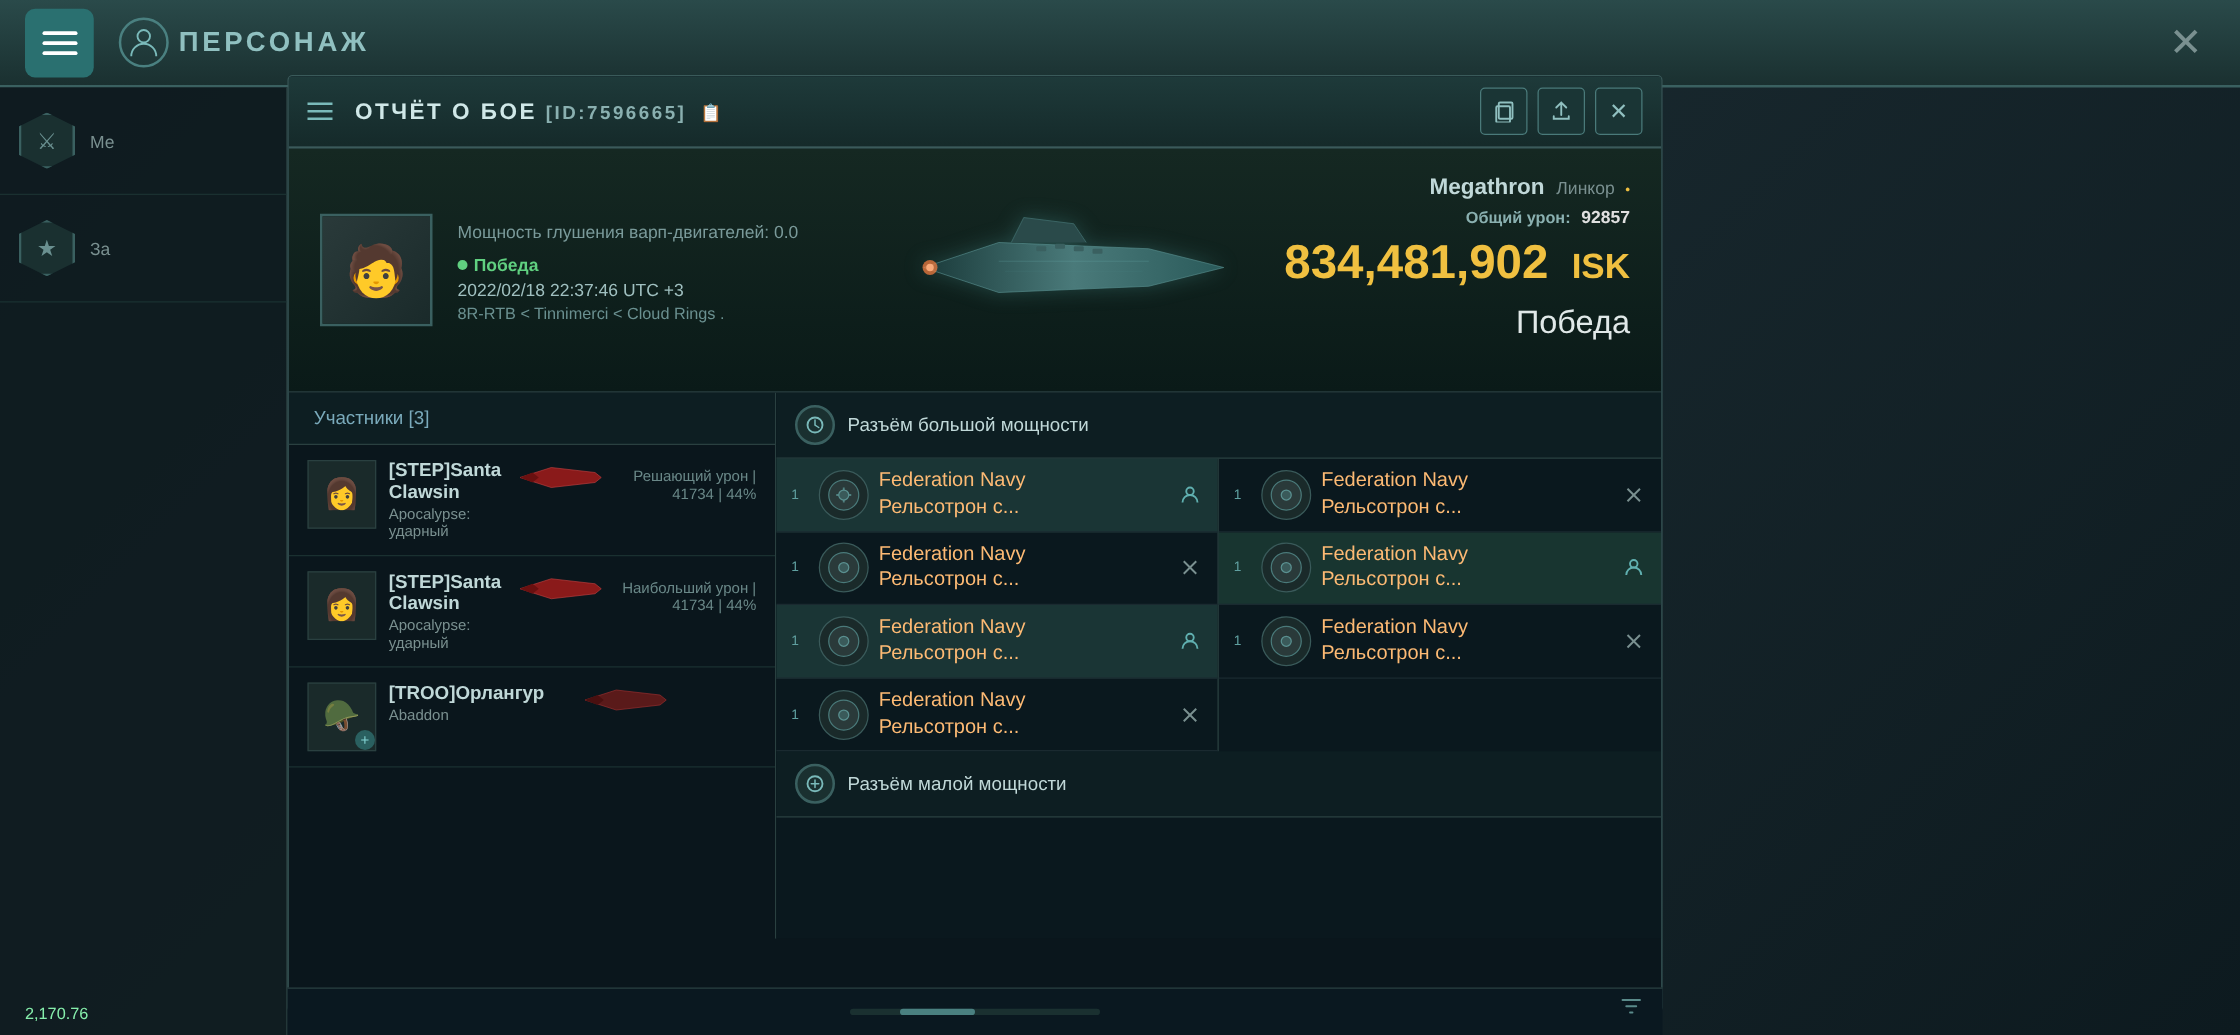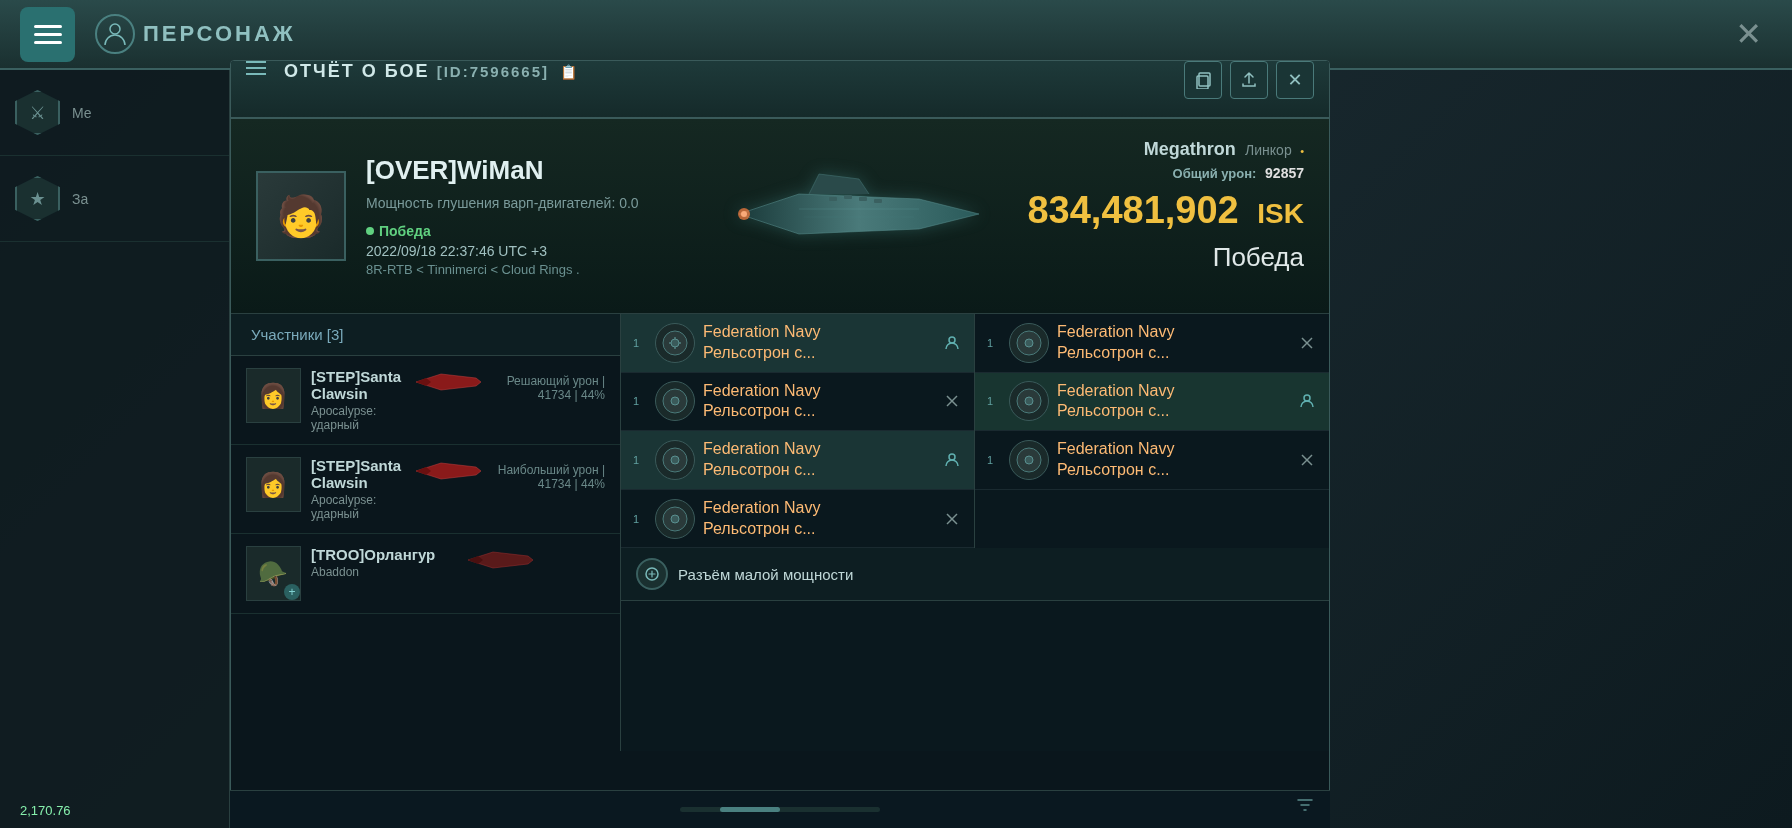--- a/index.html
+++ b/index.html
@@ -153,21 +153,21 @@
       border-radius: 4px;
       overflow: hidden;
     }
 
     
     .report-header {
       height: 58px;
       background: linear-gradient(180deg, #1e3a3a 0%, #152a2a 100%);
       border-bottom: 2px solid #3a5a5a;
       display: flex;
-      align-items: flex-start;
+      align-items: center;
       padding: 0 15px;
       gap: 10px;
     }
 
     .report-menu-icon {
       display: flex;
       flex-direction: column;
       gap: 4px;
       margin-right: 8px;
       cursor: pointer;
@@ -650,29 +650,28 @@
         <span style="font-size:18px;color:#90c0c0">✕</span>
       </div>
     </div>
   </div>
 
   <div class="player-info-section">
     <div class="player-avatar">
       <div class="avatar-placeholder">🧑</div>
     </div>
     <div class="player-details">
-      <div class="player-name">[OVER]WiMaN</div>
       <div class="player-stat">
         <span>Мощность глушения варп-двигателей:</span> <span>0.0</span>
       </div>
       <div class="victory-badge">
         <span class="victory-dot"></span>
         <span>Победа</span>
       </div>
-      <div class="battle-datetime">2022/09/18 22:37:46 UTC +3</div>
+      <div class="battle-datetime">2022/02/18 22:37:46 UTC +3</div>
       <div class="battle-location">8R-RTB &lt; Tinnimerci &lt; Cloud Rings .</div>
     </div>
 
     <div class="ship-area">
       <svg class="ship-svg" width="280" height="110" viewBox="0 0 280 110">
 
         <defs>
           <linearGradient id="shipGrad" x1="0%" y1="0%" x2="100%" y2="0%">
             <stop offset="0%" style="stop-color:#1a3a3a;stop-opacity:1"></stop>
             <stop offset="50%" style="stop-color:#4a7a7a;stop-opacity:1"></stop>
@@ -775,20 +774,29 @@
           <svg width="75" height="28" viewBox="0 0 75 28">
             <path d="M5 14 L30 6 L65 10 L70 14 L65 18 L30 22 Z" fill="#5a1a1a" stroke="#a03030" stroke-width="0.5"></path>
             <path d="M5 14 L15 10 L20 14 L15 18 Z" fill="#4a1010"></path>
           </svg>
         </div>
       </div>
     </div>
 
     <div class="weapons-panel">
 
+      <div class="weapon-section-header">
+        <div class="weapon-icon-circle">
+          <svg width="16" height="16" viewBox="0 0 16 16" fill="none">
+            <circle cx="8" cy="8" r="6" stroke="#7ababa" stroke-width="1.5" fill="none"></circle>
+            <path d="M8 4v4l3 2" stroke="#7ababa" stroke-width="1.2" stroke-linecap="round"></path>
+          </svg>
+        </div>
+        <span>Разъём большой мощности</span>
+      </div>
 
       <div class="weapons-two-col">
 
         <div class="weapons-col">
 
           <div class="weapon-row highlighted">
             <span class="weapon-count">1</span>
             <div class="weapon-img">
               <svg width="28" height="28" viewBox="0 0 28 28" fill="none">
                 <circle cx="14" cy="14" r="12" fill="#2a3a3a" stroke="#4a7a7a" stroke-width="1"></circle>

